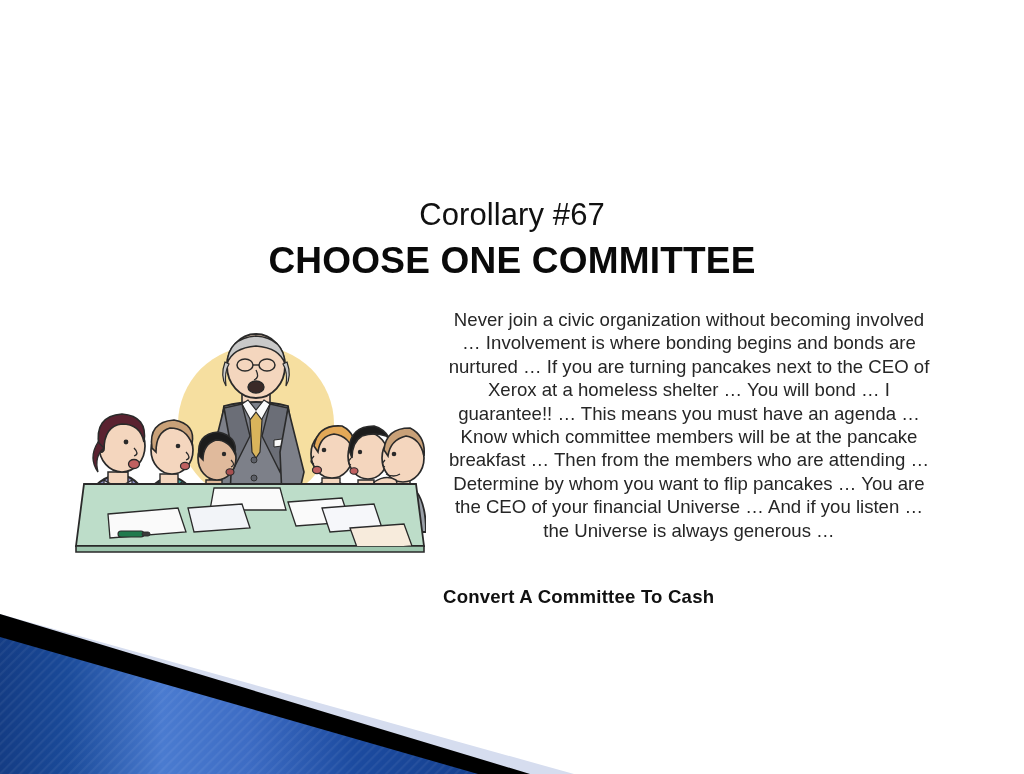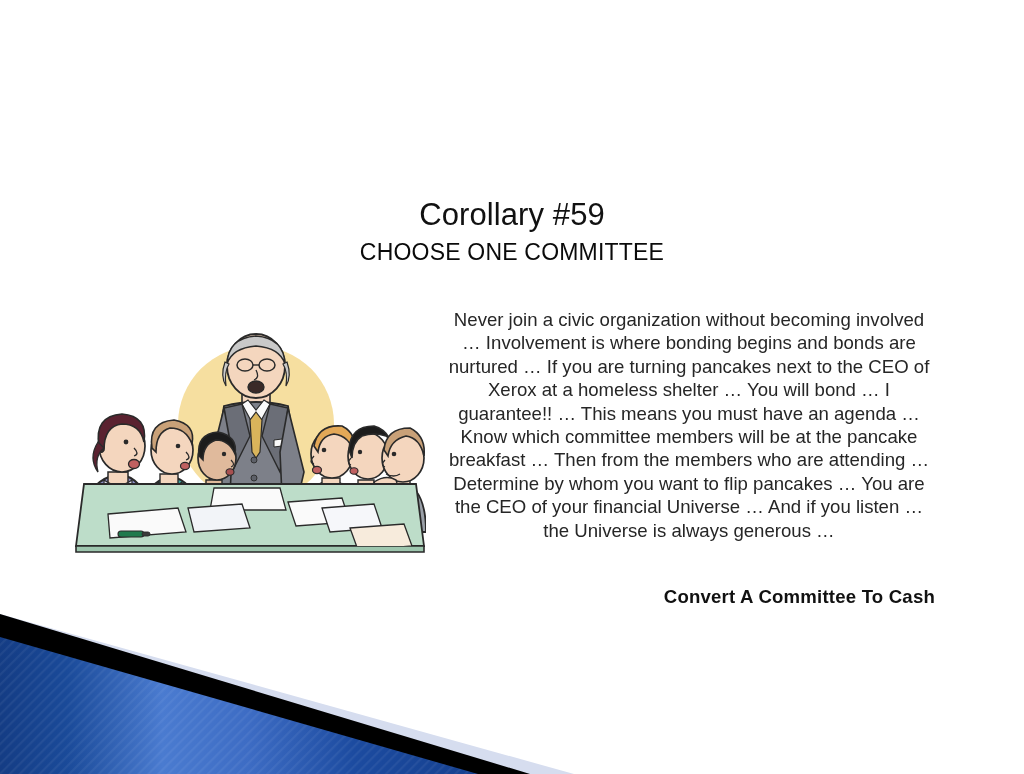--- a/index.html
+++ b/index.html
@@ -31,22 +31,22 @@
   }
   .title-line1 {
     font-size: 31px;
     font-weight: 400;
     color: #111111;
     letter-spacing: 0.1px;
     line-height: 1.12;
     white-space: nowrap;
   }
   .title-line2 {
-    font-size: 23px;
-    font-weight: normal;
+    font-size: 37px;
+    font-weight: bold;
     color: #0a0a0a;
     letter-spacing: 0.2px;
     line-height: 1.12;
     margin-top: 7px;
     white-space: nowrap;
   }
 
   
   .body-text {
     position: absolute;
@@ -56,21 +56,21 @@
     font-size: 18.6px;
     line-height: 23.4px;
     color: #262626;
     text-align: center;
   }
   .tagline {
     position: absolute;
     left: 443px;
     top: 586px;
     width: 492px;
-    text-align: right;
+    text-align: left;
     font-size: 18.6px;
     font-weight: bold;
     color: #111111;
     letter-spacing: 0.2px;
   }
 
   
   .cartoon {
     position: absolute;
     left: 74px;
@@ -90,21 +90,21 @@
     pointer-events: none;
   }
   .banner svg { display: block; width: 100%; height: 100%; }
 </style>
 </head>
 <body>
 
 <div id="slide">
 
   <div class="title-block">
-    <div class="title-line1">Corollary #59</div>
+    <div class="title-line1">Corollary #67</div>
     <div class="title-line2">CHOOSE ONE COMMITTEE</div>
   </div>
 
   <div class="cartoon">
     <svg viewBox="0 0 352 238" xmlns="http://www.w3.org/2000/svg">
       <defs>
         <clipPath id="tableClip">
           <path d="M2 214 L10 152 L342 152 L350 214 Z"></path>
         </clipPath>
       </defs>

